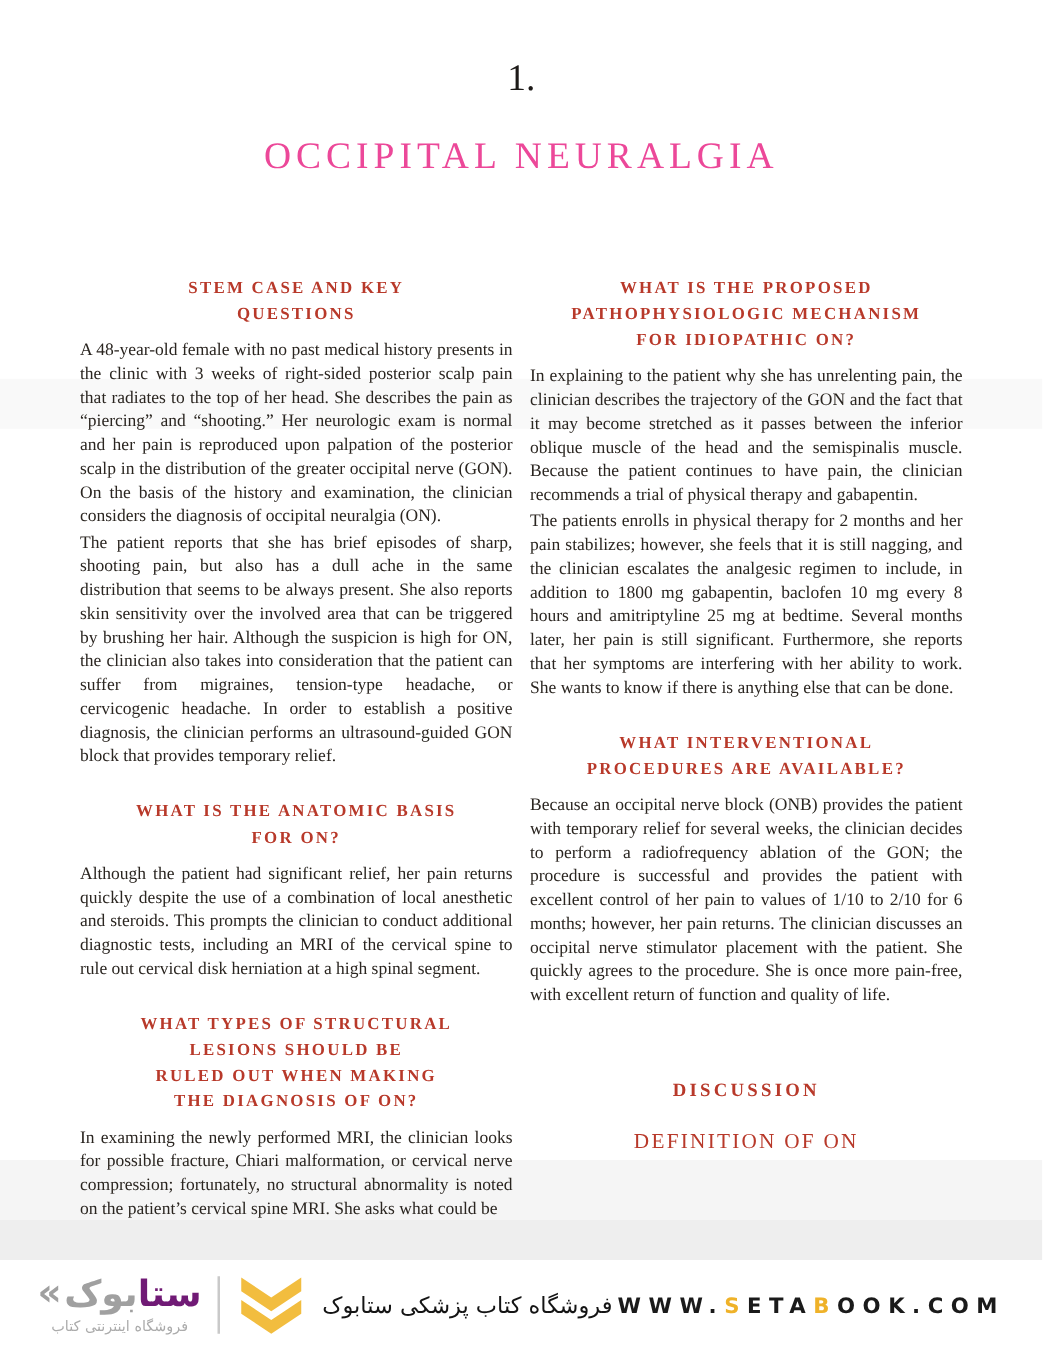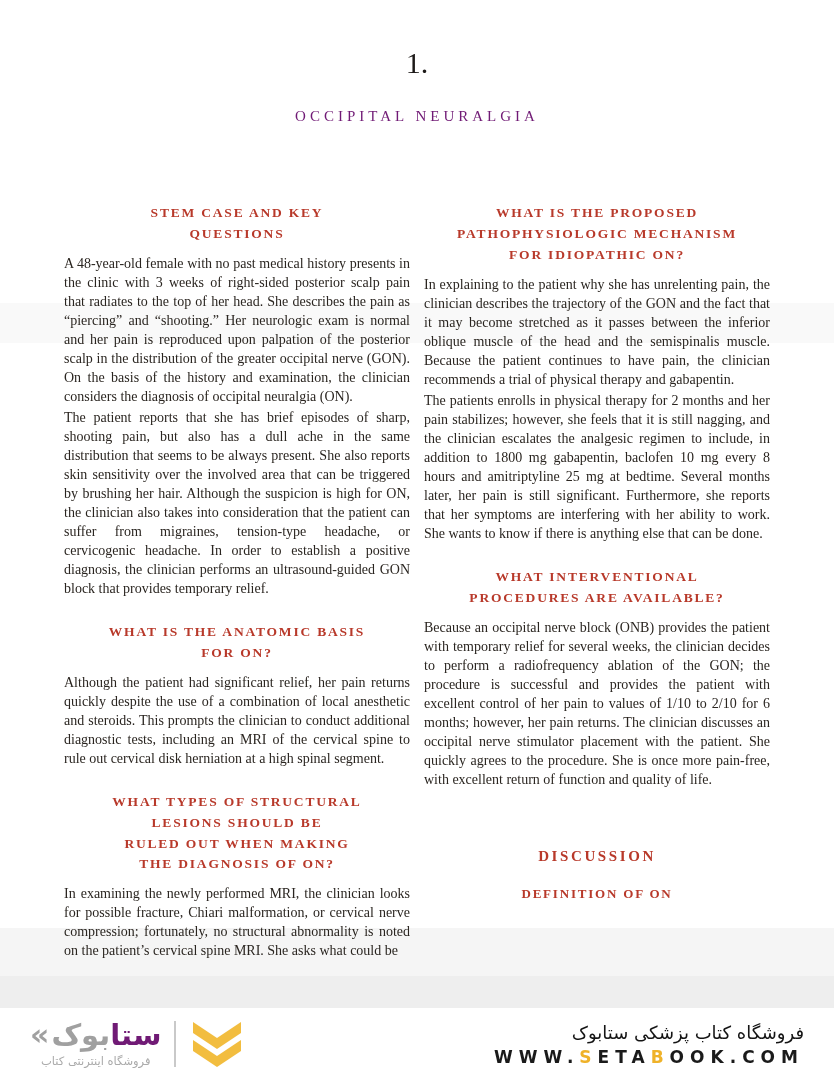--- a/index.html
+++ b/index.html
@@ -18,22 +18,22 @@
   .band-b { top:976px; height:32px; background:rgba(120,120,120,0.13); }
   .band-c { top:303px; height:40px; background:rgba(120,120,120,0.045); }
 
   header { position:relative; z-index:1; }
   .chapter-number {
     text-align:center; padding-top:46px;
     font-size:30px; color:#1d1a18;
   }
   .title {
     margin:28px 0 0; text-align:center;
-    font-size:15px; font-weight:normal;
-    letter-spacing:4px; color:#701a75;
+    font-size:30px; font-weight:normal;
+    letter-spacing:4px; color:#ec4899;
   }
   .authors {
     margin-top:24px; text-align:center;
     font-style:italic; font-size:19px; color:#2e2a26;
   }
 
   .columns {
     position:relative; z-index:1;
     display:flex; gap:14px;
     padding:0 64px; margin-top:70px;
@@ -55,21 +55,21 @@
     font-size:14px; line-height:19px;
     text-align:justify;
   }
   .discussion .sec-heading {
     margin-top:56px;
     font-size:15px; letter-spacing:2.6px;
   }
   .sec-subheading {
     margin:18px 0 10px;
     text-align:center;
-    font-size:13px; font-weight:bold;
+    font-size:17px; font-weight:normal;
     letter-spacing:1.8px; color:#b8392a;
   }
 
   .footer {
     position:absolute; left:0; right:0; bottom:0;
     height:72px; z-index:2;
     background:#ffffff;
     display:flex; align-items:center; justify-content:space-between;
     padding:0 30px; box-sizing:border-box;
     font-family:"DejaVu Sans","Liberation Sans",sans-serif;
@@ -80,21 +80,21 @@
     display:flex; align-items:center;
     font-weight:bold; font-size:29px; line-height:1;
   }
   .wm-mark { color:#a0a0a0; font-size:30px; margin-right:2px; }
   .wm-gray { color:#a0a0a0; }
   .wm-yellow { color:#701a75; }
   .logo-tagline { margin-top:4px; font-size:11.5px; color:#ababab; letter-spacing:0.5px; }
   .footer-divider { width:2px; height:46px; background:#c9c9c9; }
   .chevron-emblem { display:block; }
 
-  .footer-right { display:flex; flex-direction:column; align-items:flex-end; gap:4px; }
+  .footer-right { display:flex; flex-direction:row; align-items:flex-end; gap:4px; }
   .footer-persian { font-size:18px; color:#141414; }
   .footer-url {
     font-size:17px; font-weight:bold; letter-spacing:6px;
     color:#1a1a1a; white-space:nowrap;
   }
   .footer-url .accent { color:#efb229; }
 </style>
 </head>
 <body>
 

